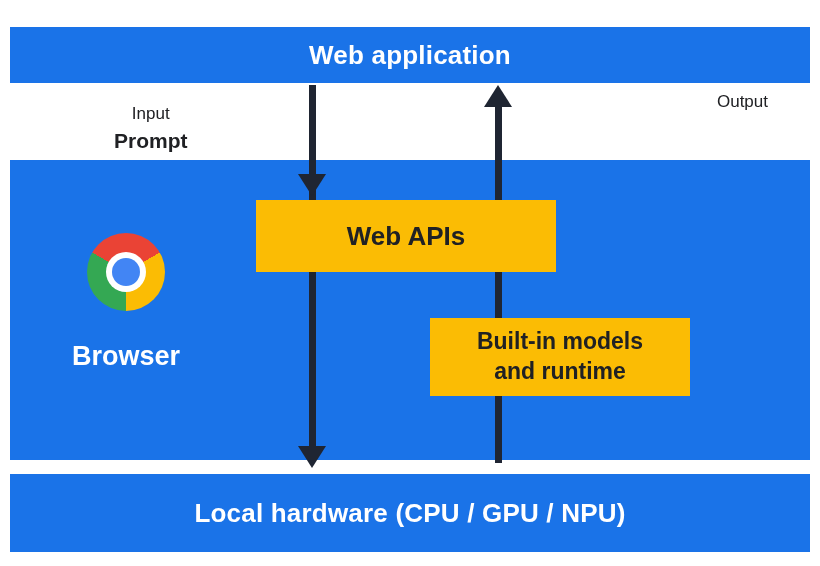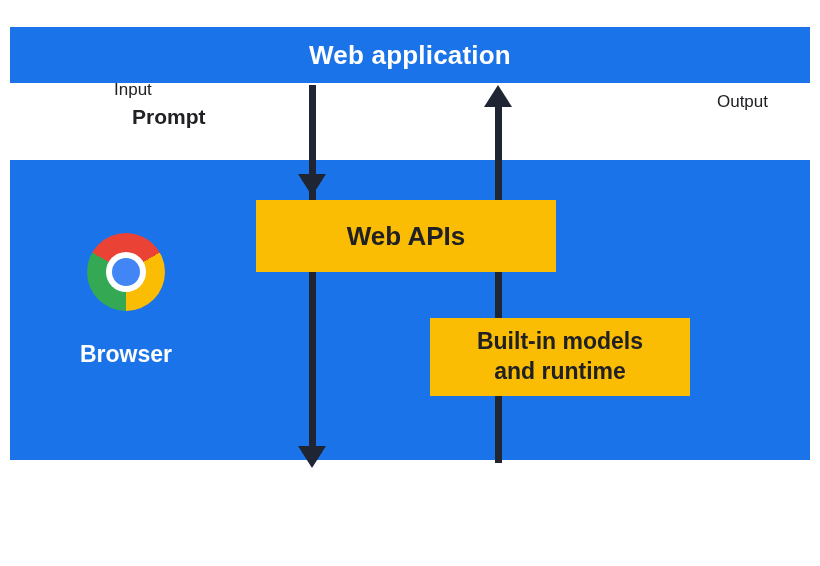--- a/index.html
+++ b/index.html
@@ -19,24 +19,24 @@
     overflow:hidden;
   }
   .bar{
     position:absolute;left:10px;width:800px;background:var(--blue);
     display:flex;align-items:center;justify-content:center;
   }
   .top-bar{top:27px;height:56px;}
   .bottom-bar{top:474px;height:78px;}
   .bar-text{color:#ffffff;font-weight:bold;font-size:26px;letter-spacing:0.2px;}
 
-  .io-left{position:absolute;left:114px;top:80px;text-align:left;}
+  .io-left{position:absolute;left:114px;top:104px;text-align:center;}
   .io-right{position:absolute;right:52px;top:92px;text-align:left;}
   .io-label{font-size:17px;color:var(--text-dark);}
-  .io-value{font-size:21px;font-weight:bold;margin-top:5px;color:var(--text-dark);margin-left:18px;}
+  .io-value{font-size:21px;font-weight:bold;margin-top:5px;color:var(--text-dark);}
 
   .middle{position:absolute;left:10px;top:160px;width:800px;height:300px;background:var(--blue);z-index:0;}
 
   .arrow-line{position:absolute;width:7px;background:var(--arrow);z-index:1;}
   .down-line{left:309px;top:85px;height:368px;}
   .up-line{left:495px;top:100px;height:363px;}
   .arrowhead{position:absolute;width:0;height:0;border-left:14px solid transparent;border-right:14px solid transparent;z-index:1;}
   .down-head-1{left:298px;top:174px;border-top:22px solid var(--arrow);}
   .down-head-2{left:298px;top:446px;border-top:22px solid var(--arrow);}
   .up-head{left:484px;top:85px;border-bottom:22px solid var(--arrow);}
@@ -55,21 +55,21 @@
     background:conic-gradient(from 60deg,
       var(--chrome-yellow) 0 120deg,
       var(--chrome-green) 0 240deg,
       var(--chrome-red) 0 360deg);
   }
   .chrome-white{position:absolute;left:50%;top:50%;transform:translate(-50%,-50%);width:40px;height:40px;border-radius:50%;background:#ffffff;}
   .chrome-blue-dot{position:absolute;left:50%;top:50%;transform:translate(-50%,-50%);width:28px;height:28px;border-radius:50%;background:var(--chrome-blue);}
 
   .browser-label{
     position:absolute;left:61px;top:341px;width:130px;text-align:center;
-    color:#ffffff;font-weight:bold;font-size:23px;z-index:1;
+    color:#ffffff;font-weight:bold;font-size:27px;z-index:1;
   }
 </style>
 </head>
 <body>
 
 <div class="canvas">
 
   <div class="bar top-bar">
     <span class="bar-text">Web application</span>
   </div>
@@ -100,14 +100,17 @@
     <span>Web APIs</span>
   </div>
 
   <div class="chrome">
     <div class="chrome-wheel"></div>
     <div class="chrome-white"></div>
     <div class="chrome-blue-dot"></div>
   </div>
   <div class="browser-label">Browser</div>
 
+  <div class="bar bottom-bar">
+    <span class="bar-text">Local hardware (CPU / GPU / NPU)</span>
+  </div>
 
 </div>
 
 </body></html>

